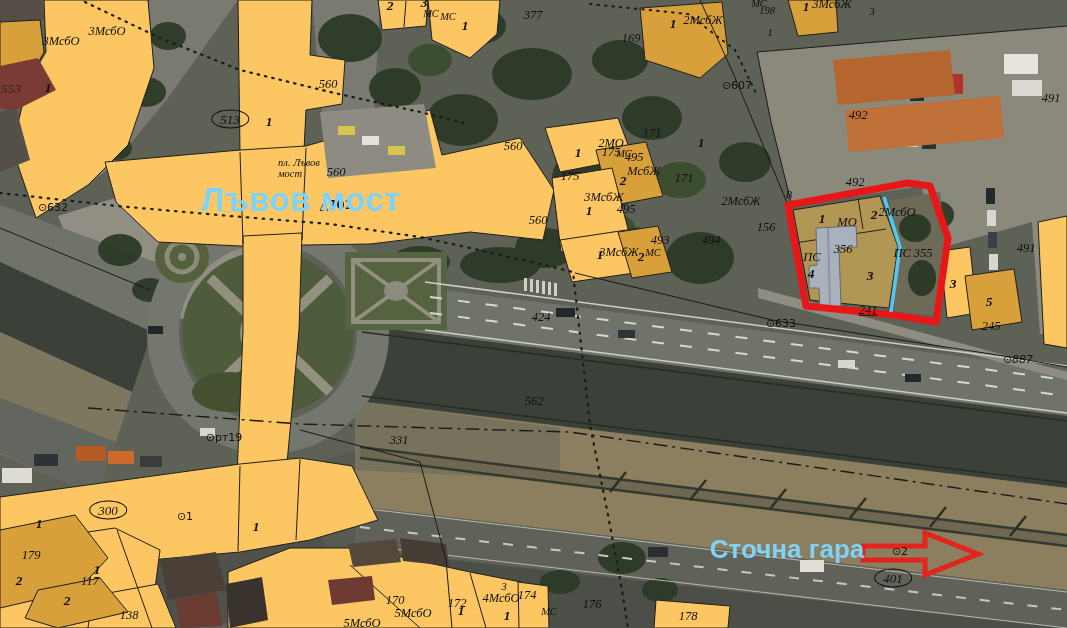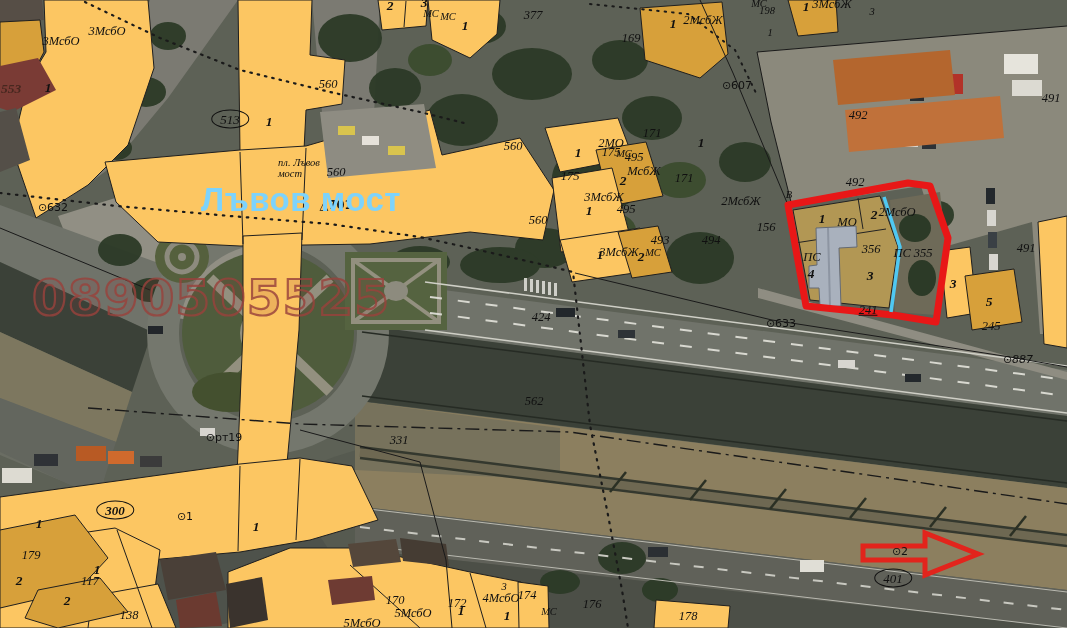--- a/index.html
+++ b/index.html
@@ -328,39 +328,39 @@
       <span class="lbl b" style="left: 600px; top: 255px;">1</span>
       <span class="lbl" style="left: 619px; top: 252px;">3МсбЖ</span>
       <span class="lbl b" style="left: 641px; top: 257px;">2</span>
       <span class="lbl s" style="left: 653px; top: 253px;">МС</span>
       <span class="lbl" style="left: 660px; top: 240px;">493</span>
       <span class="lbl" style="left: 711px; top: 240px;">494</span>
       <span class="lbl b" style="left: 822px; top: 219px;">1</span>
       <span class="lbl" style="left: 847px; top: 222px;">МО</span>
       <span class="lbl b" style="left: 874px; top: 215px;">2</span>
       <span class="lbl" style="left: 897px; top: 212px;">2МсбО</span>
-      <span class="lbl" style="left: 843px; top: 249px; margin-left: 28px;">356</span>
+      <span class="lbl" style="left: 843px; top: 249px;">356</span>
       <span class="lbl" style="left: 812px; top: 257px;">ПС</span>
       <span class="lbl b" style="left: 811px; top: 274px;">4</span>
       <span class="lbl b" style="left: 870px; top: 276px;">3</span>
       <span class="lbl" style="left: 913px; top: 253px;">ПС 355</span>
       <span class="lbl" style="left: 868px; top: 310px; text-decoration: underline;">241</span>
       <span class="lbl b" style="left: 953px; top: 284px;">3</span>
       <span class="lbl b" style="left: 989px; top: 302px;">5</span>
       <span class="lbl" style="left: 991px; top: 326px;">245</span>
       <span class="lbl pt" style="left: 781px; top: 323px;">⊙633</span>
       <span class="lbl pt" style="left: 1018px; top: 359px; font-style: italic;">⊙887</span>
       <span class="lbl" style="left: 541px; top: 317px;">424</span>
       <span class="lbl" style="left: 534px; top: 401px;">562</span>
       <span class="lbl pt" style="left: 224px; top: 437px;">⊙рт19</span>
       <span class="lbl" style="left: 399px; top: 440px;">331</span>
       <span class="lbl pt" style="left: 185px; top: 516px;">⊙1</span>
       <span class="lbl b" style="left: 39px; top: 524px;">1</span>
       <span class="lbl b" style="left: 256px; top: 527px;">1</span>
-      <span class="lbl circ" style="left: 115px; top: 510px; font-weight: bold;">300</span>
+      <span class="lbl circ" style="left: 108px; top: 510px;">300</span>
       <span class="lbl" style="left: 31px; top: 555px;">179</span>
       <span class="lbl b" style="left: 19px; top: 581px;">2</span>
       <span class="lbl b" style="left: 97px; top: 570px;">1</span>
       <span class="lbl" style="left: 90px; top: 581px;">117</span>
       <span class="lbl b" style="left: 67px; top: 601px;">2</span>
       <span class="lbl" style="left: 129px; top: 615px;">138</span>
       <span class="lbl" style="left: 457px; top: 587px; margin-top: 16px;">172</span>
       <span class="lbl" style="left: 395px; top: 600px;">170</span>
       <span class="lbl" style="left: 413px; top: 613px;">5МсбО</span>
       <span class="lbl b" style="left: 461px; top: 611px;">1</span>
@@ -370,14 +370,14 @@
       <span class="lbl s" style="left: 549px; top: 612px;">МС</span>
       <span class="lbl" style="left: 592px; top: 604px;">176</span>
       <span class="lbl s" style="left: 504px; top: 587px;">3</span>
       <span class="lbl" style="left: 362px; top: 623px;">5МсбО</span>
       <span class="lbl" style="left: 688px; top: 616px; text-align: right;">178</span>
       <span class="lbl pt" style="left: 900px; top: 551px;">⊙2</span>
       <span class="lbl circ" style="left: 893px; top: 578px;">401</span>
     </div>
 
 <div id="lion-bridge" class="anno-red">Лъвов мост</div>
-<div id="watermark">0890505525</div>
+<div id="freight-station" class="anno-red">Сточна гара</div>
 </div>
 
 </body></html>

